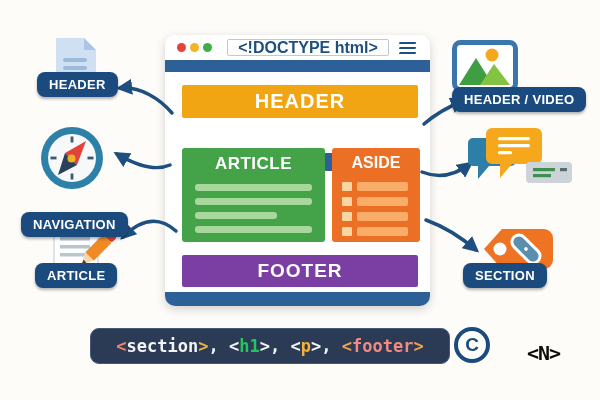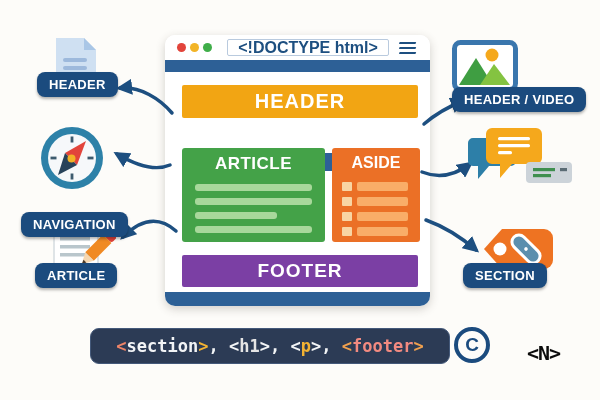--- a/index.html
+++ b/index.html
@@ -200,21 +200,21 @@
     <path class="arrow" d="M422,172 C442,180 458,173 470,164"></path>
     <path class="arrow" d="M426,220 C448,228 462,238 476,250"></path>
   </svg>
 
   <div id="code-bar" class="abs">
     <span style="color: rgb(238, 132, 104);">&lt;</span>
       <span style="color: rgb(242, 244, 246);">section</span>
       <span style="color: rgb(242, 178, 51);">&gt;</span>
       <span style="color: rgb(242, 244, 246);">, </span>
       <span style="color: rgb(242, 244, 246);">&lt;</span>
-      <span style="color: #e5e5e5;">h1</span>
+      <span style="color: #22c55e;">h1</span>
       <span style="color: rgb(242, 244, 246);">&gt;</span>
       <span style="color: rgb(242, 244, 246);">, </span>
       <span style="color: rgb(242, 244, 246);">&lt;</span>
       <span style="color: rgb(242, 178, 51);">p</span>
       <span style="color: rgb(242, 244, 246);">&gt;</span>
       <span style="color: rgb(242, 244, 246);">, </span>
       <span style="color: rgb(240, 160, 78);">&lt;</span>
       <span style="color: rgb(242, 138, 128);">footer</span>
       <span style="color: rgb(240, 160, 78);">&gt;</span>
   </div>

